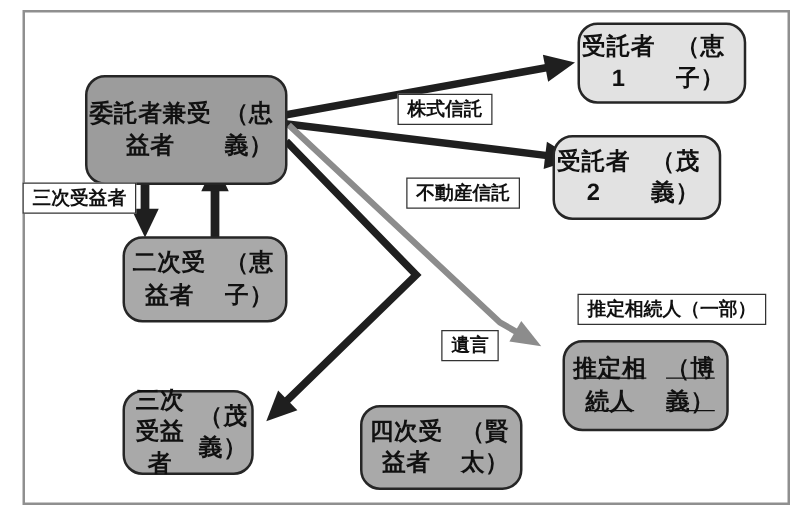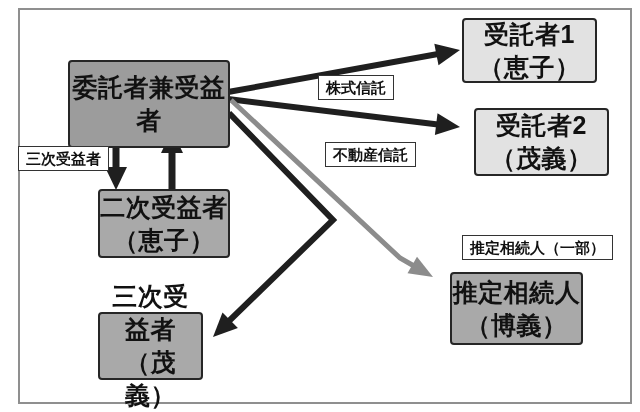--- a/index.html
+++ b/index.html
@@ -16,23 +16,23 @@
     position:absolute;left:18px;top:8px;width:610px;height:392px;
     border:2px solid var(--frame-border);background:transparent;
   }
   svg.arrows{position:absolute;left:0;top:0;z-index:2;}
   .ln-black{stroke:var(--arrow-black);fill:none;}
   .hd-black{fill:var(--arrow-black);stroke:none;}
   .ln-gray{stroke:var(--arrow-gray);fill:none;}
   .hd-gray{fill:var(--arrow-gray);stroke:none;}
   .node{
     position:absolute;z-index:3;box-sizing:border-box;
-    border:2px solid var(--node-border);border-radius:4px;
-    display:flex;flex-direction:column;align-items:center;justify-content:center;
-    font-size:25px;font-weight:bold;line-height:1.32;text-align:center;
+    border:2px solid var(--node-border);border-radius:16px;
+    display:flex;flex-direction:row;align-items:center;justify-content:center;
+    font-size:19px;font-weight:bold;line-height:1.32;text-align:center;
     letter-spacing:0.5px;
   }
   .node.dark{background:var(--node-dark);}
   .node.medium{background:var(--node-medium);margin-left:20px;}
   .node.light{background:var(--node-light);}
   .tag{
     position:absolute;z-index:4;box-sizing:border-box;
     background:var(--tag-bg);border:1px solid var(--tag-border);
     font-size:15px;font-weight:bold;line-height:1;
     padding:4px 7px;white-space:nowrap;
@@ -73,51 +73,57 @@
     </g>
 
     <g>
       <line class="ln-black" x1="172" y1="190" x2="172" y2="151" stroke-width="7"></line>
       <polygon class="hd-black" points="172,130 161,153 183,153"></polygon>
     </g>
   </svg>
 
   <div class="node dark" style="left:68px;top:60px;width:162px;height:88px;">
     <span>委託者兼受益者</span>
+    <span>（忠義）</span>
   </div>
 
   <div class="node light" style="left:462px;top:18px;width:135px;height:65px;">
     <span>受託者1</span>
     <span>（恵子）</span>
   </div>
 
-  <div class="node light" style="left:474px;top:108px;width:135px;height:68px;">
+  <div class="node light" style="left:442px;top:108px;width:135px;height:68px;">
     <span>受託者2</span>
     <span>（茂義）</span>
   </div>
 
   <div class="node medium" style="left:78px;top:189px;width:132px;height:69px;">
     <span>二次受益者</span>
     <span>（恵子）</span>
   </div>
 
   <div class="node medium" style="left:78px;top:312px;width:105px;height:68px;">
     <span>三次受益者</span>
     <span>（茂義）</span>
   </div>
 
+  <div class="node medium" style="left:268px;top:324px;width:130px;height:68px;">
+    <span>四次受益者</span>
+    <span>（賢太）</span>
+  </div>
 
-  <div class="node medium" style="left:430px;top:272px;width:133px;height:73px;">
+  <div class="node medium" style="left:430px;top:272px;width:133px;height:73px;text-decoration:underline;">
     <span>推定相続人</span>
     <span>（博義）</span>
   </div>
 
   <div class="tag" style="left:318px;top:31px;margin-top:44px;">株式信託</div>
 
   <div class="tag" style="left:325px;top:142px;">不動産信託</div>
 
   <div class="tag" style="left:18px;top:146px;">三次受益者</div>
 
 
+  <div class="tag" style="left:353px;top:264px;">遺言</div>
 
   <div class="tag" style="left:462px;top:235px;">推定相続人（一部）</div>
 
 </div>
 
 </body></html>

